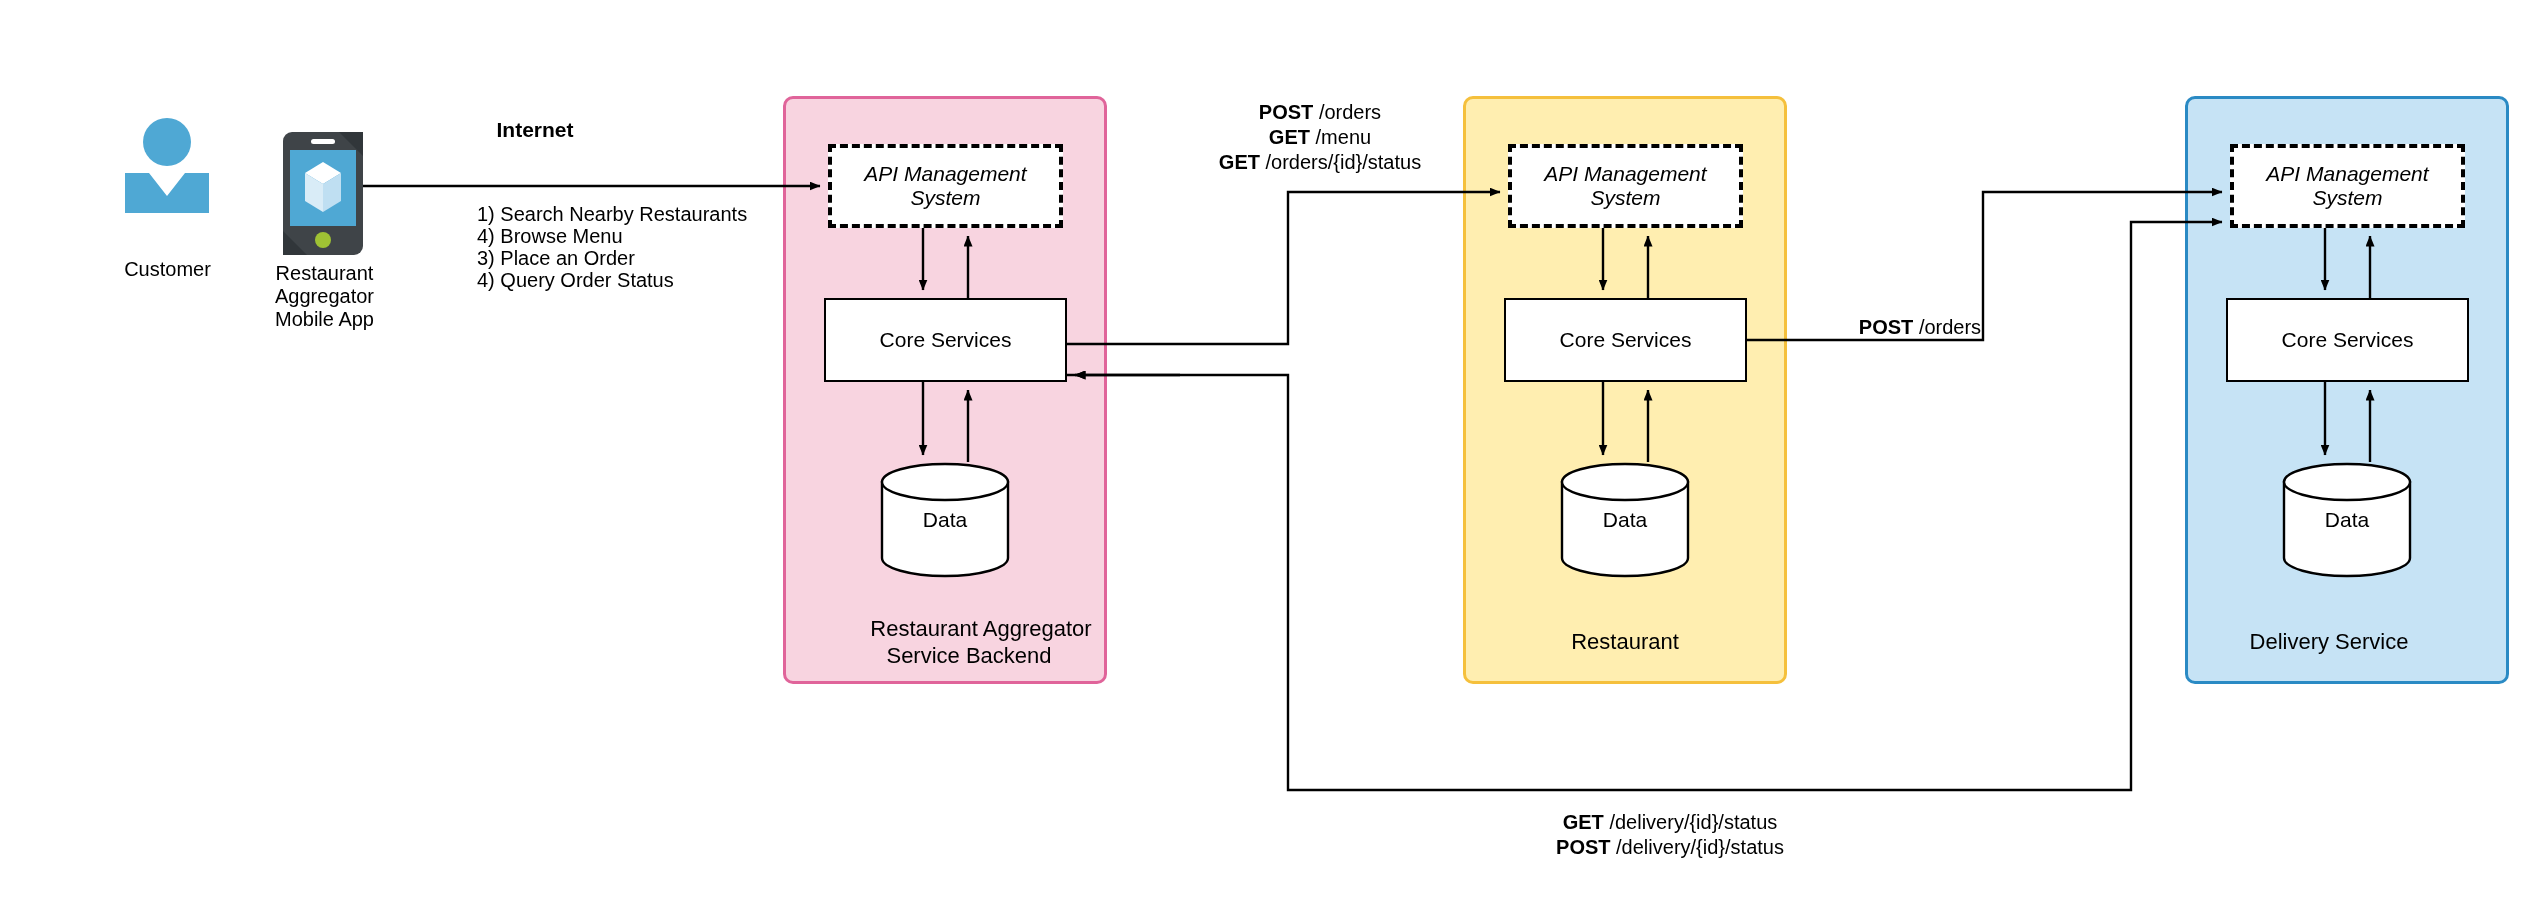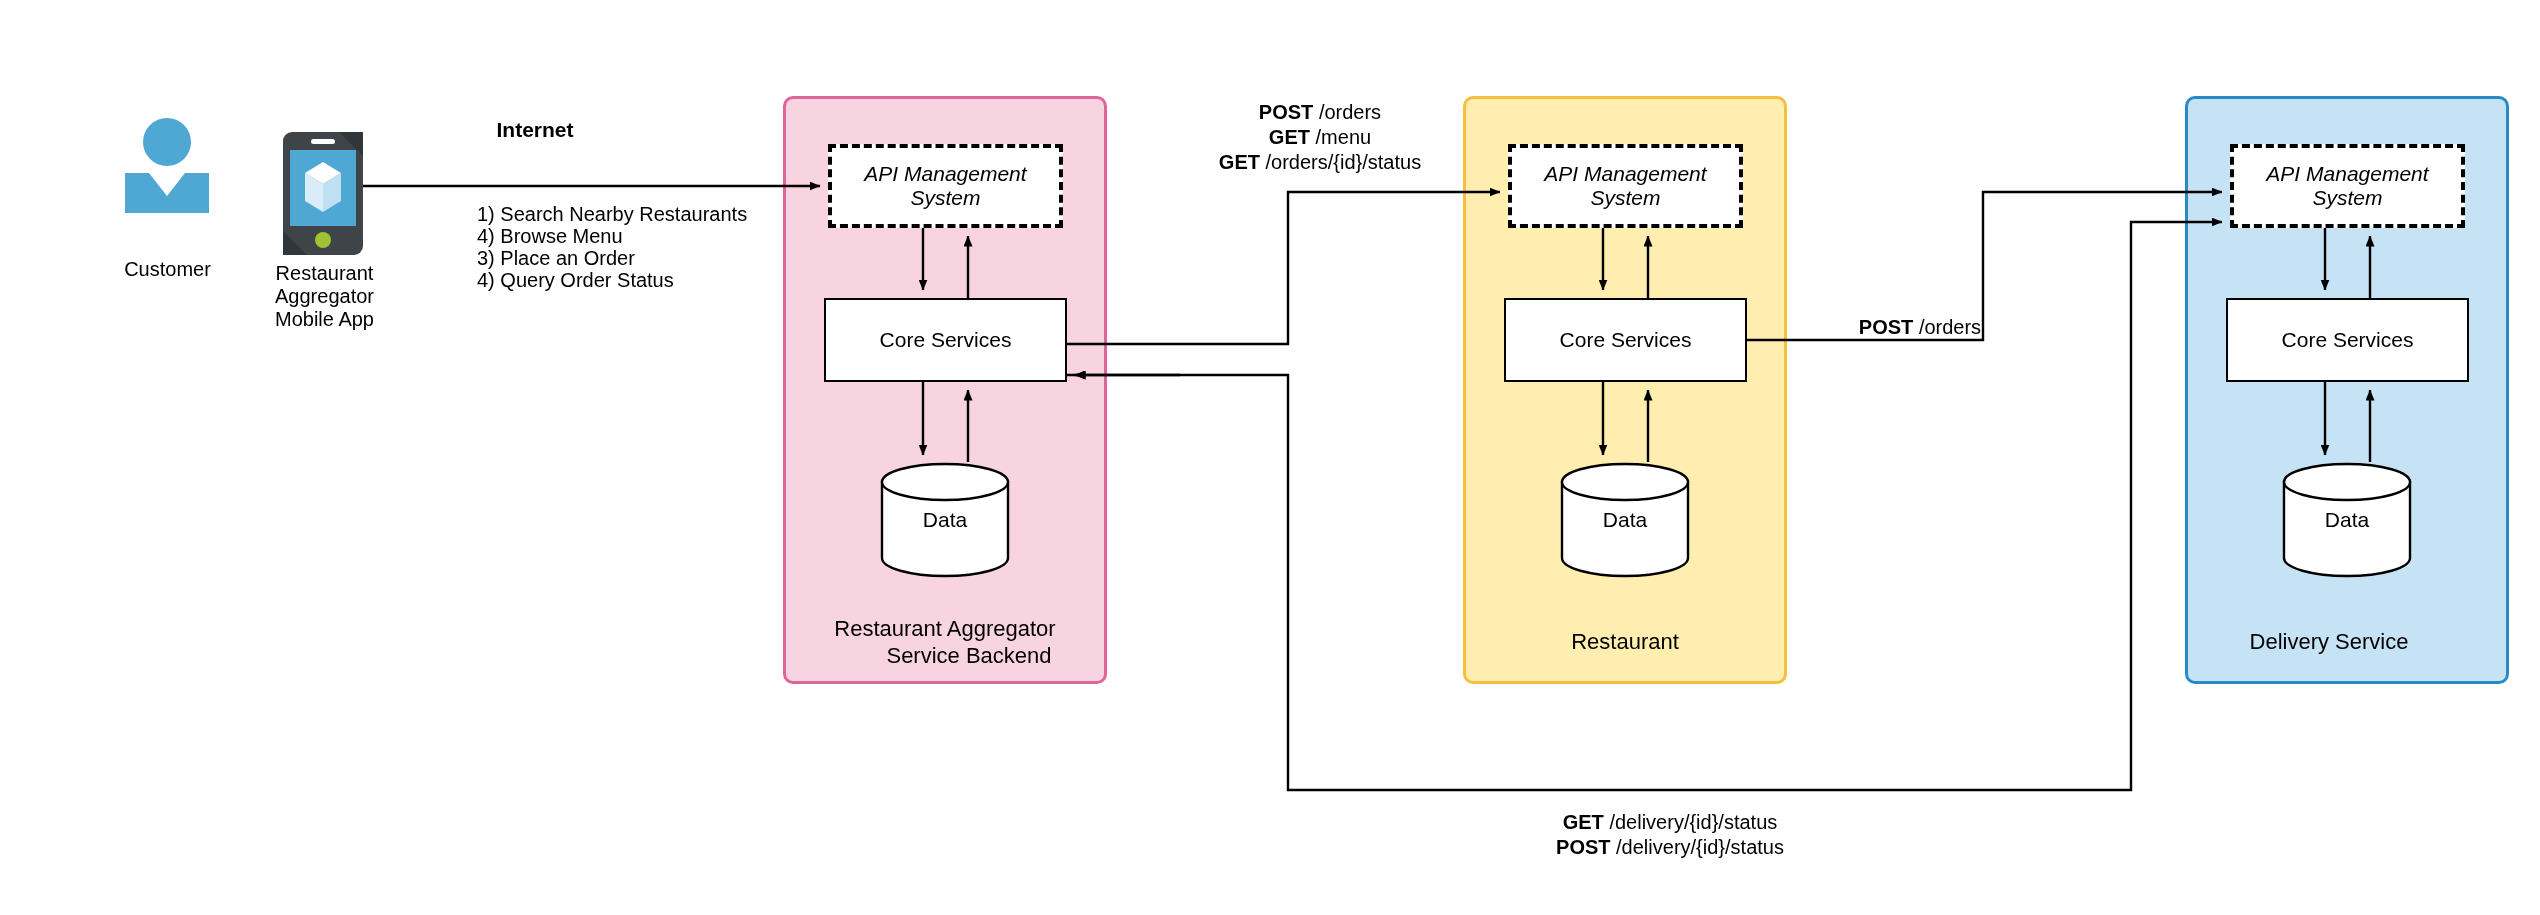--- a/index.html
+++ b/index.html
@@ -72,21 +72,21 @@
   <div class="node solid" style="left:824px;top:298px;width:243px;height:84px;">
     <span>Core Services</span>
   </div>
   <div class="cyl" style="left:880px;top:462px;width:130px;height:116px;">
     <svg width="130" height="116" viewBox="0 0 130 116">
       <path d="M2 20 L2 96 A63 18 0 0 0 128 96 L128 20 Z" fill="#ffffff" stroke="#000" stroke-width="2.4"></path>
       <ellipse cx="65" cy="20" rx="63" ry="18" fill="#ffffff" stroke="#000" stroke-width="2.4"></ellipse>
     </svg>
     <div class="ctext">Data</div>
   </div>
-  <div class="zone-label" style="left:783px;top:615px;width:324px;">Restaurant Aggregator</div>
+  <div class="zone-label" style="left:783px;top:615px;width:324px;padding-left:36px;">Restaurant Aggregator</div>
   <div class="zone-label" style="left:783px;top:642px;width:372px;">Service Backend</div>
 
   <div class="zone" style="left:1463px;top:96px;width:324px;height:588px;background:#ffeeb0;border:3px solid #f5c03c;"></div>
   <div class="node dashed" style="left:1508px;top:144px;width:235px;height:84px;">
     <span>API Management System</span>
   </div>
   <div class="node solid" style="left:1504px;top:298px;width:243px;height:84px;">
     <span>Core Services</span>
   </div>
   <div class="cyl" style="left:1560px;top:462px;width:130px;height:116px;">

